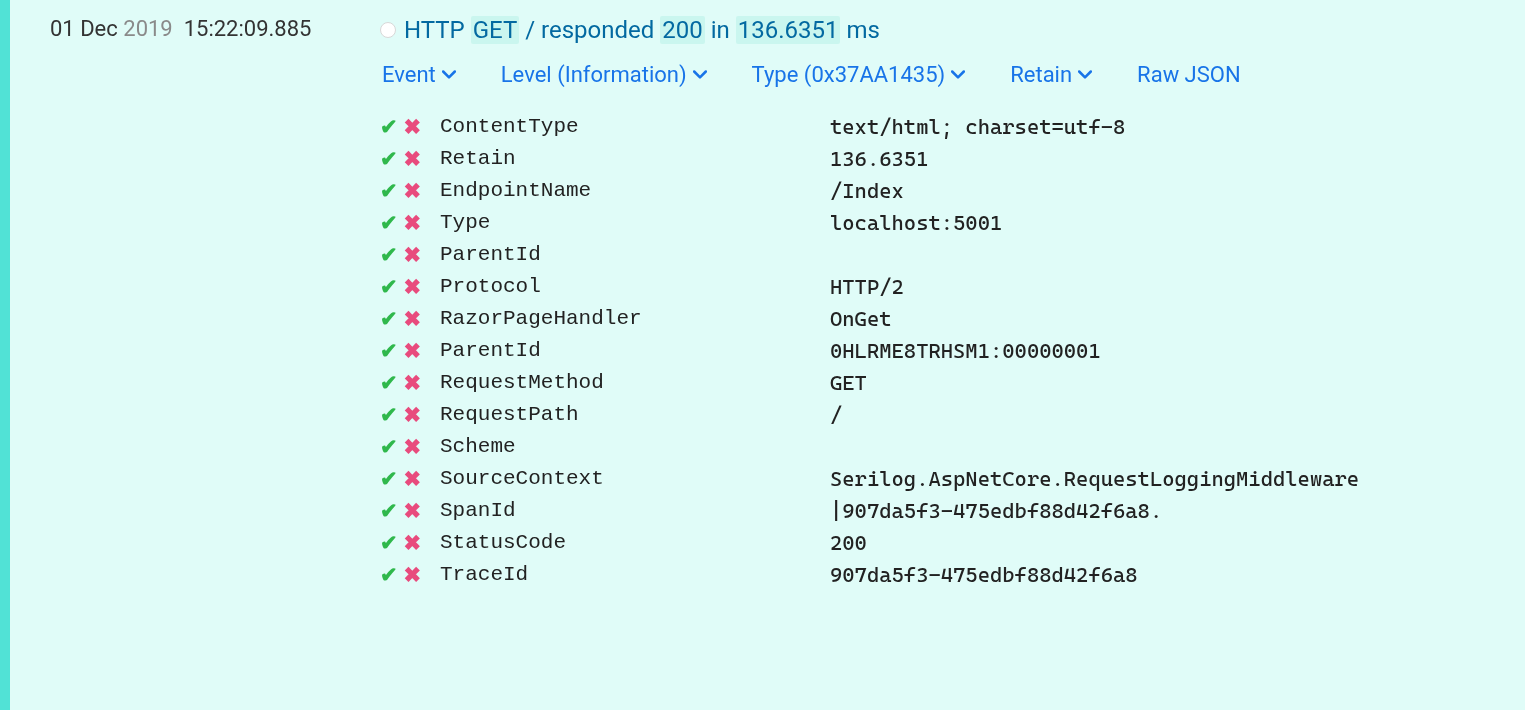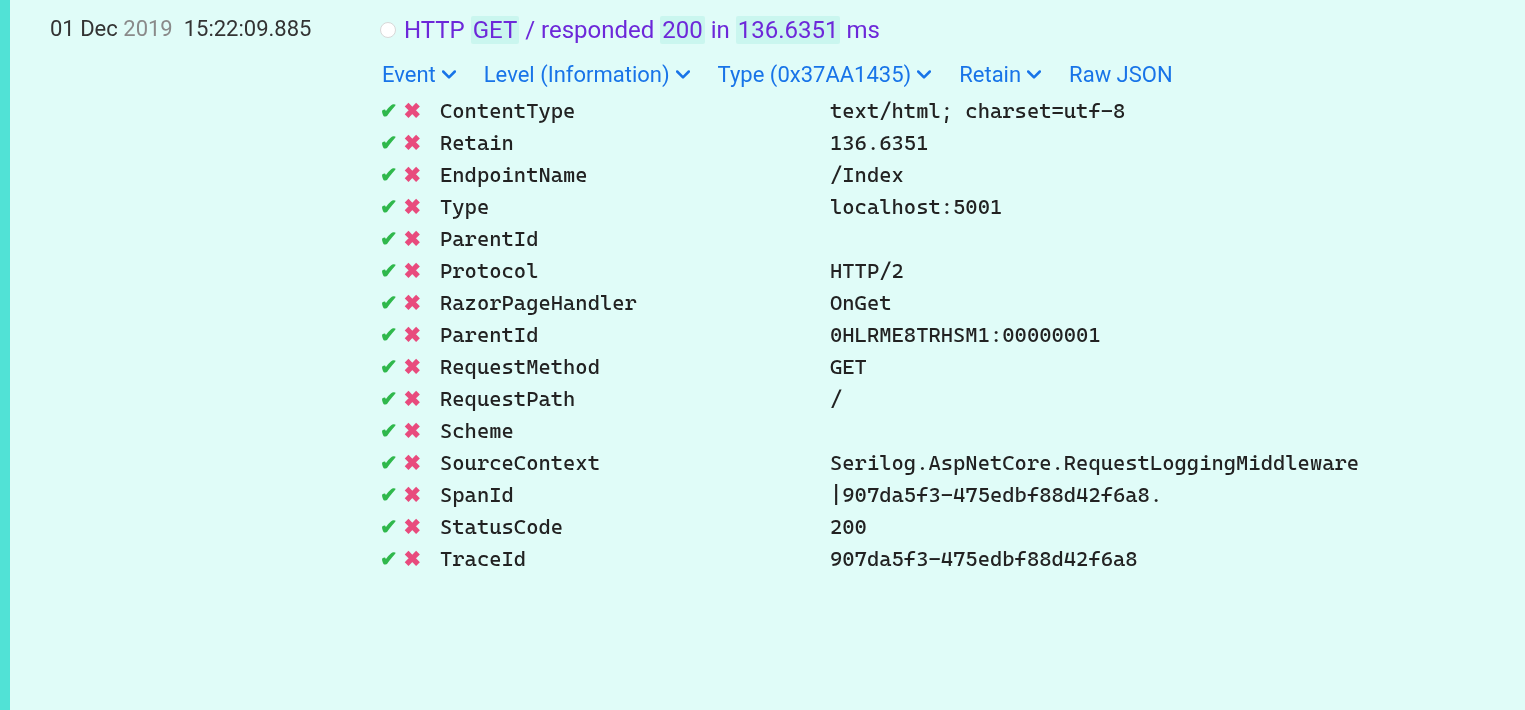--- a/index.html
+++ b/index.html
@@ -36,41 +36,41 @@
     color: #8a8a8a;
   }
   .main-col {
     flex: 1;
   }
   .message-line {
     display: flex;
     align-items: center;
     gap: 8px;
     font-size: 24px;
-    color: #6d28d9;
+    color: #0369a1;
     margin-bottom: 18px;
   }
   .status-dot {
     width: 16px;
     height: 16px;
     border-radius: 50%;
     background: #fff;
     border: 1px solid #d8d8d8;
     display: inline-block;
     flex-shrink: 0;
   }
   .hl {
     background: #caf6ef;
     padding: 0 2px;
     border-radius: 2px;
   }
   .action-row {
     display: flex;
-    gap: 28px;
-    margin-bottom: 8px;
+    gap: 45px;
+    margin-bottom: 24px;
     padding-left: 2px;
   }
   .action-link {
     color: #1874e8;
     font-size: 22px;
     display: inline-flex;
     align-items: center;
     gap: 6px;
     cursor: pointer;
   }
@@ -101,20 +101,21 @@
     font-weight: 700;
     cursor: pointer;
   }
   .cross {
     color: #e84b7d;
     font-weight: 700;
     cursor: pointer;
   }
   .prop-name {
     flex: 0 0 390px;
+    font-family: Liberation Mono, monospace;
   }
   .prop-val {
     flex: 1;
     white-space: nowrap;
   }
 </style>
 </head>
 <body>
 
 <div class="accent-bar"></div>

